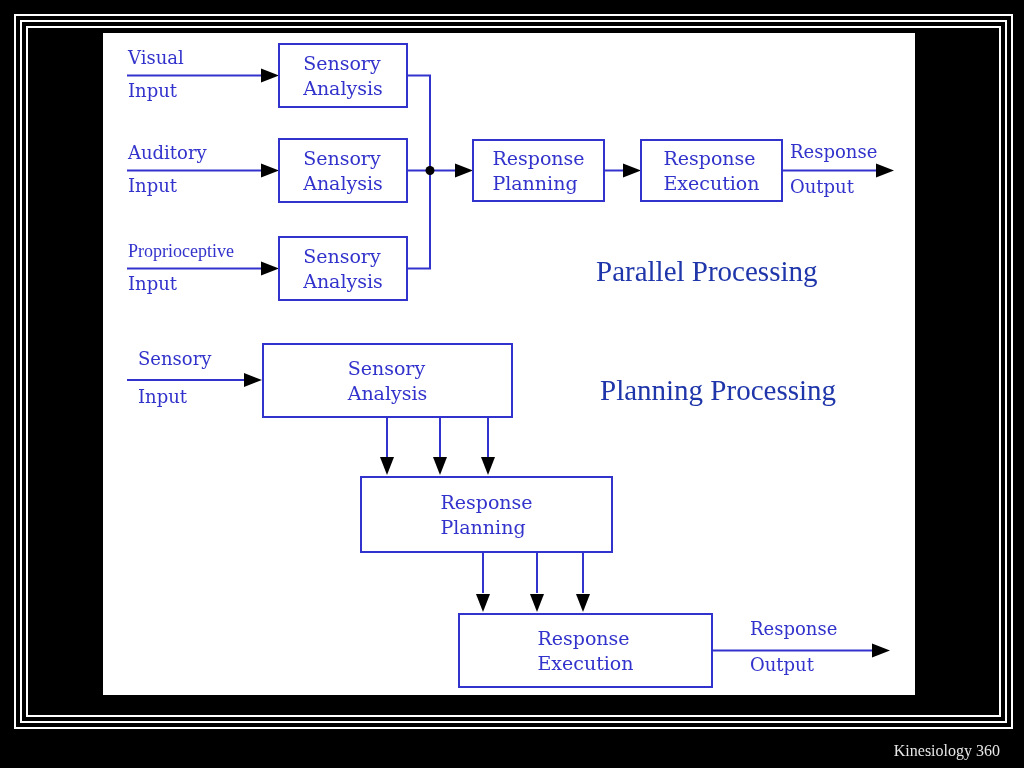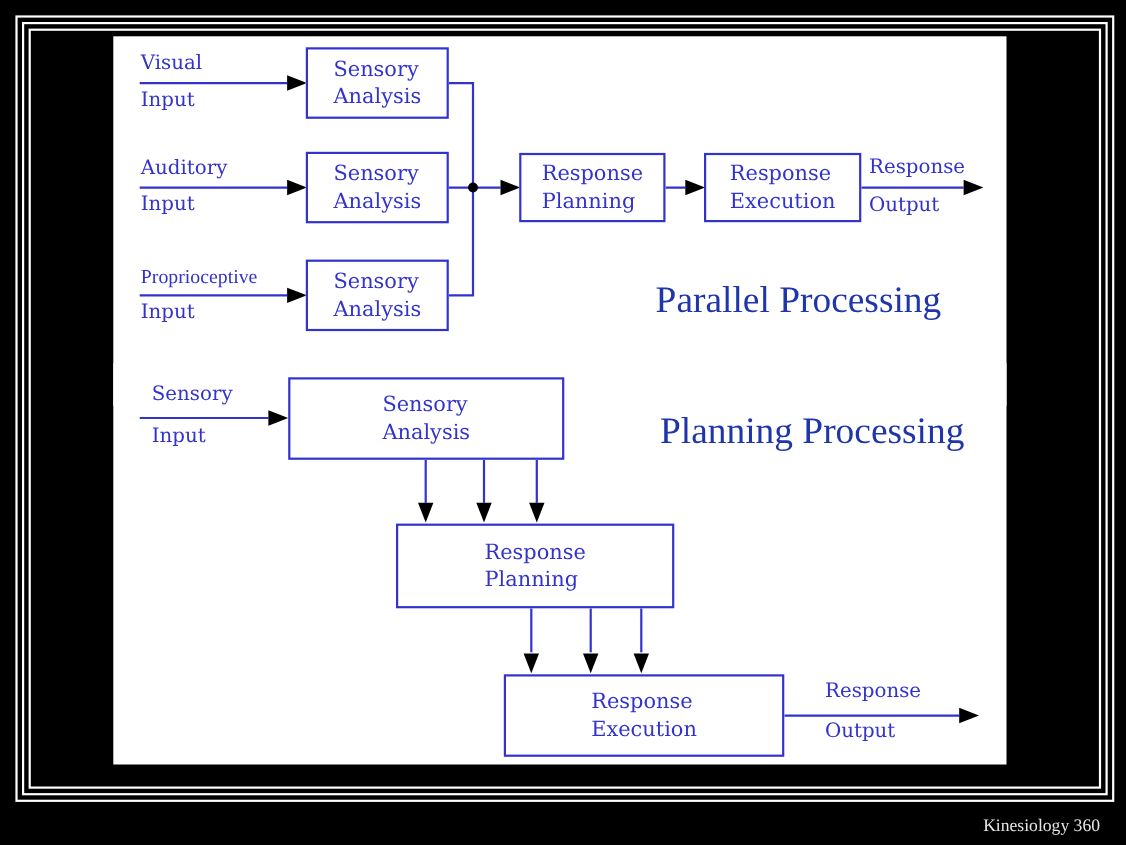--- a/index.html
+++ b/index.html
@@ -26,21 +26,21 @@
     font-size:19px; line-height:1.28; background:#fff;
   }
   .dbox span { white-space:pre-line; text-align:left; }
   .iolabel {
     position:absolute; color:var(--blue);
     font-size:18px; line-height:1; white-space:nowrap;
   }
   .ptitle {
     position:absolute; color:var(--title-blue);
     font-family:"Liberation Serif", serif;
-    font-size:34px; white-space:nowrap;
+    font-size:29px; white-space:nowrap;
   }
   .footer {
     position:absolute; top:742px; right:24px;
     color:var(--footer); font-family:"Liberation Serif", serif;
     font-size:16px; white-space:nowrap;
   }
 </style>
 </head>
 <body style="--blue: #3232cc; --title-blue: #1f35aa; --footer: #e6e6e6;">
 

